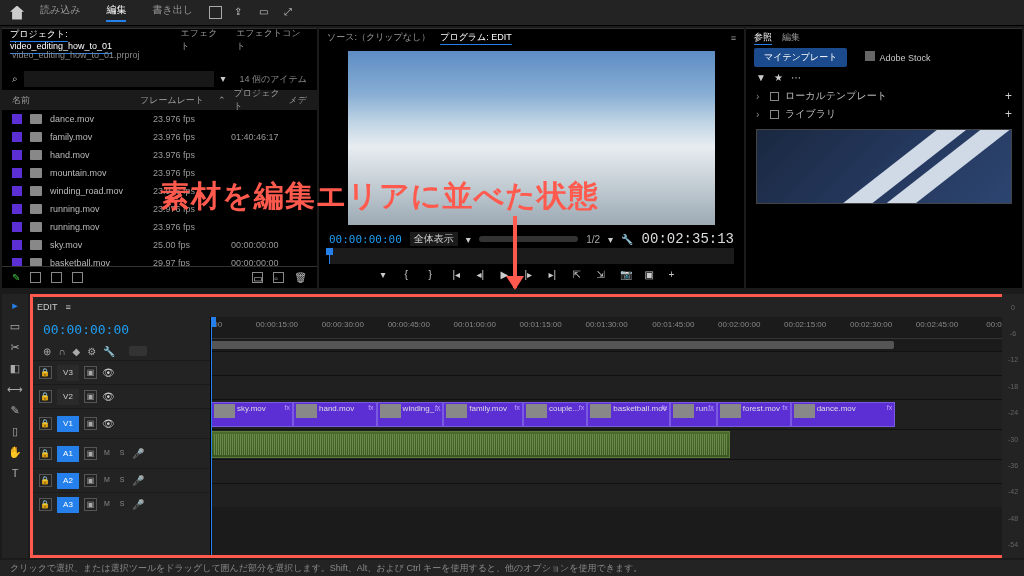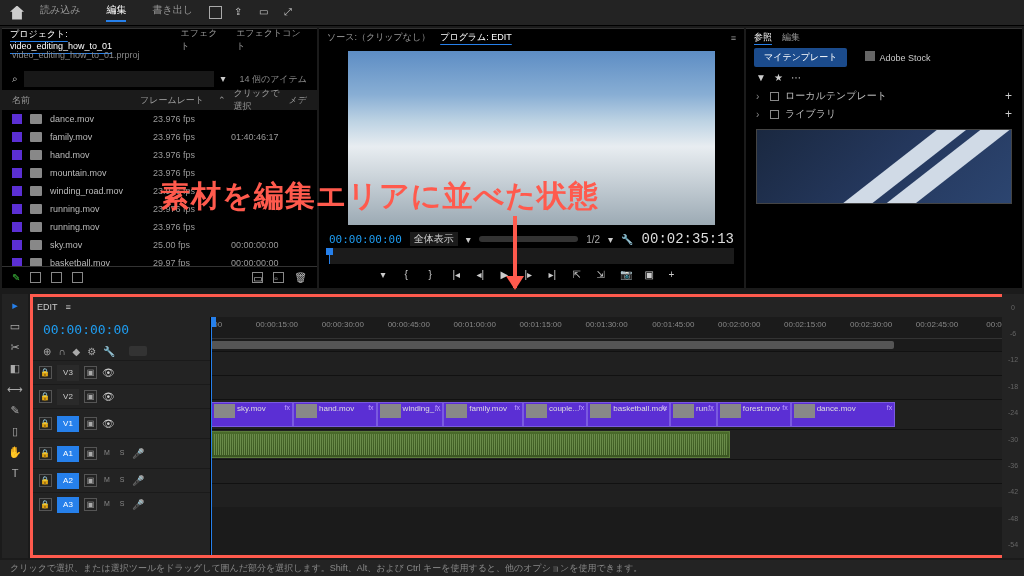--- a/index.html
+++ b/index.html
@@ -135,21 +135,21 @@
     <div class="projsrch">
       <span>⌕</span>
       <input placeholder="" style="">
       <span class="ic">▾</span>
       <span class="count">14 個のアイテム</span>
     </div>
     <div class="filelist-hd">
       <span class="c1">名前</span>
       <span class="c2">フレームレート</span>
       <span>⌃</span>
-      <span class="c3">クリックで選択</span>
+      <span class="c3">プロジェクト</span>
       <span>メデ</span>
     </div>
     <div class="filelist" id="filelist">
         <div class="filerow">
           <span class="swatch"></span>
           <span class="ico"></span>
           <span class="name">dance.mov</span>
           <span class="fps">23.976 fps</span>
           <span class="start"></span>
         </div>

